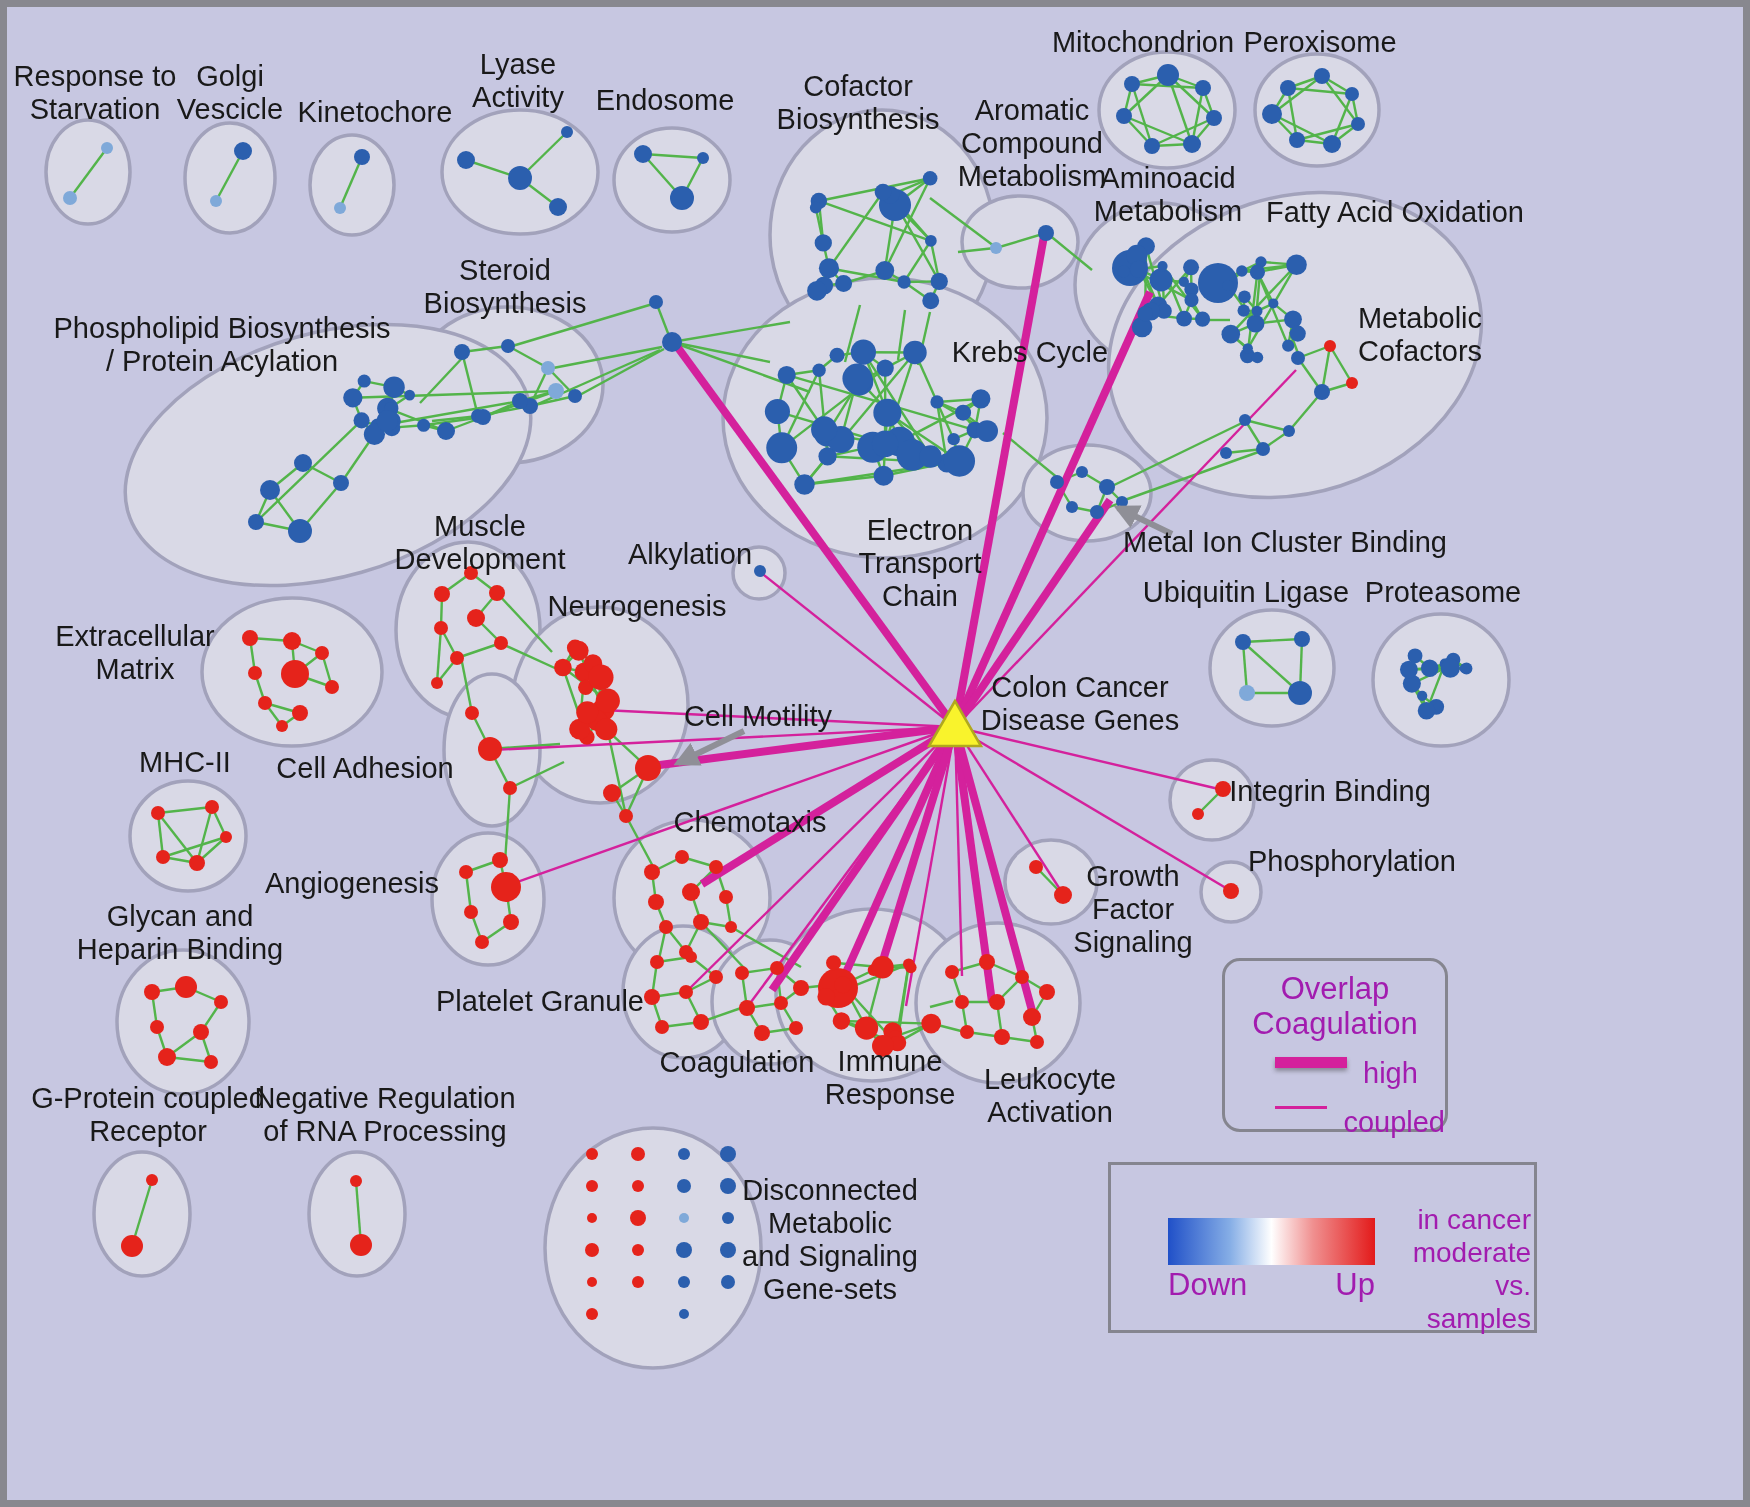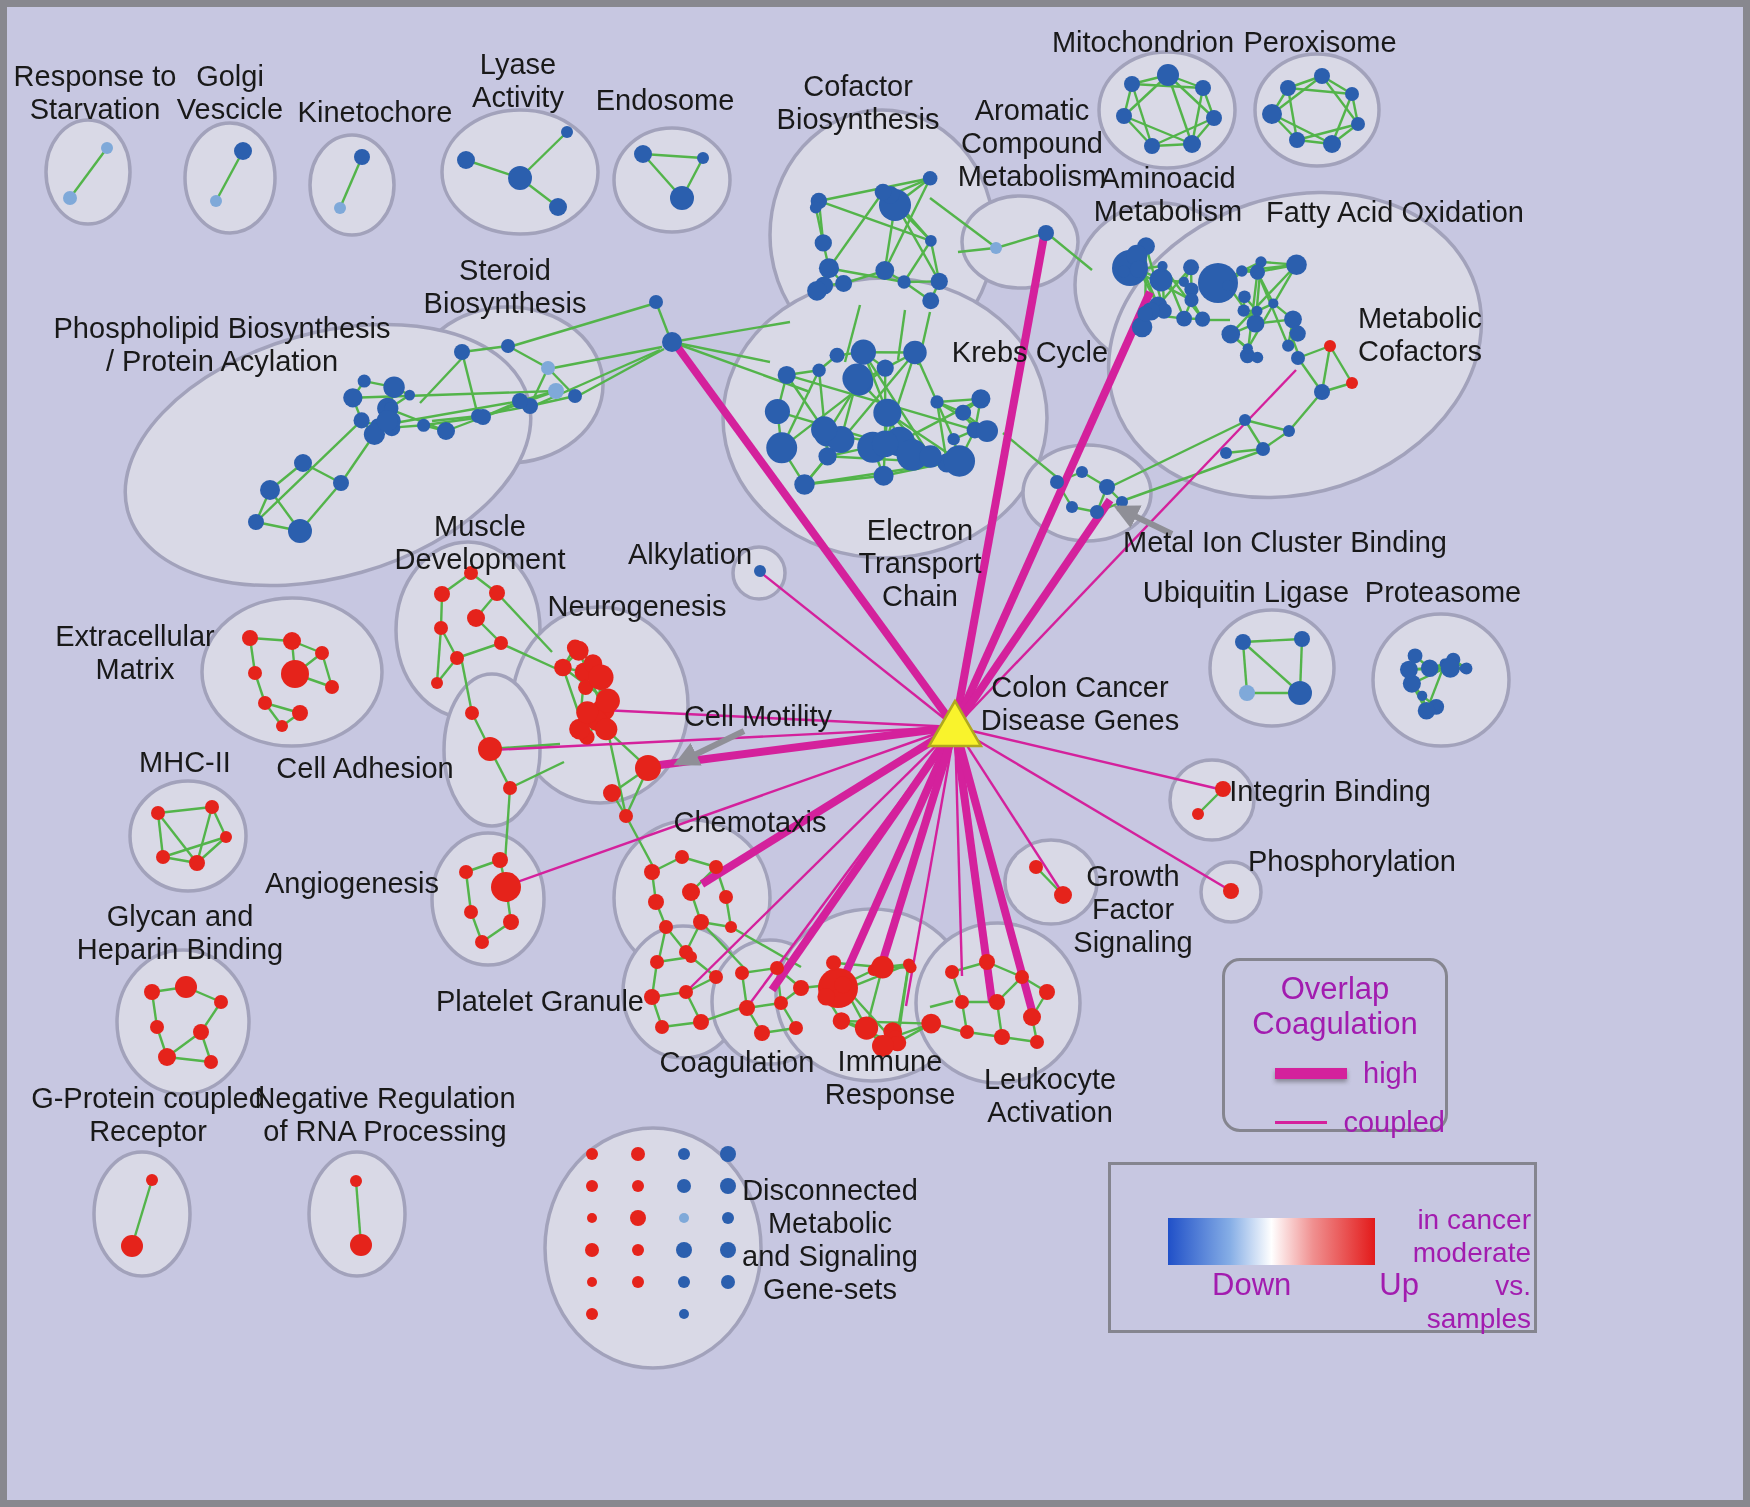--- a/index.html
+++ b/index.html
@@ -5,30 +5,30 @@
   *{margin:0;padding:0;box-sizing:border-box;}
   html,body{font-family:"Liberation Sans",sans-serif;}
   body{background:#9a9aa8;}
   .stage{position:relative;width:1750px;height:1507px;background:var(--background,#c7c7e1);overflow:hidden;}
   .frame{position:absolute;inset:0;border:7px solid #88888f;pointer-events:none;z-index:20;}
   #graph{position:absolute;left:0;top:0;}
   .cluster-label{font-size:29px;fill:#191919;}
   .legend{position:absolute;color:#a21caf;z-index:5;}
   .legend-overlap{left:1222px;top:958px;width:226px;height:174px;border:3px solid #85858f;border-radius:18px;}
   .legend-overlap .legend-title{margin-top:10px;text-align:center;font-size:31px;line-height:35px;}
-  .legend-row{display:flex;align-items:center;margin:16px 0 0 18px;padding-left:32px;}
+  .legend-row{display:flex;margin:16px 0 0 18px;padding-left:32px;}
   .sig-line{display:inline-block;background:var(--magenta,#d4219c);}
   .sig-high{width:72px;height:11px;box-shadow:0 3px 4px rgba(60,60,60,.45);}
   .sig-moderate{width:72px;height:3px;}
   .sig-label{margin-left:16px;font-size:29px;}
   .legend-enriched{left:1108px;top:1162px;width:429px;height:171px;border:3px solid #85858f;}
   .legend-enriched .legend-title{position:absolute;left:0;top:10px;width:310px;text-align:center;font-size:31px;}
   .gradient-bar{position:absolute;left:57px;top:53px;width:207px;height:47px;
     background:linear-gradient(to right,#2050c8 0%,#86aee6 30%,#ffffff 50%,#f09090 70%,#e31a1a 100%);}
-  .gradient-labels{position:absolute;left:57px;top:102px;width:207px;display:flex;justify-content:space-between;font-size:31px;margin-left:44px;}
+  .gradient-labels{position:absolute;left:57px;top:102px;width:207px;display:flex;justify-content:space-between;font-size:31px;}
   .enriched-caption{position:absolute;left:288px;top:38px;width:132px;text-align:right;font-size:28px;line-height:33px;}
 </style>
 </head>
 <body>
 
 <div class="stage">
   <svg id="graph" viewBox="0 0 1750 1507" width="1750" height="1507">
       <defs>
         <marker id="arrow" viewBox="0 0 10 10" refX="8" refY="5" markerWidth="4.2" markerHeight="4.2" orient="auto-start-reverse">
           <path d="M0,0 L10,5 L0,10 z" fill="#8f8f97"></path>

